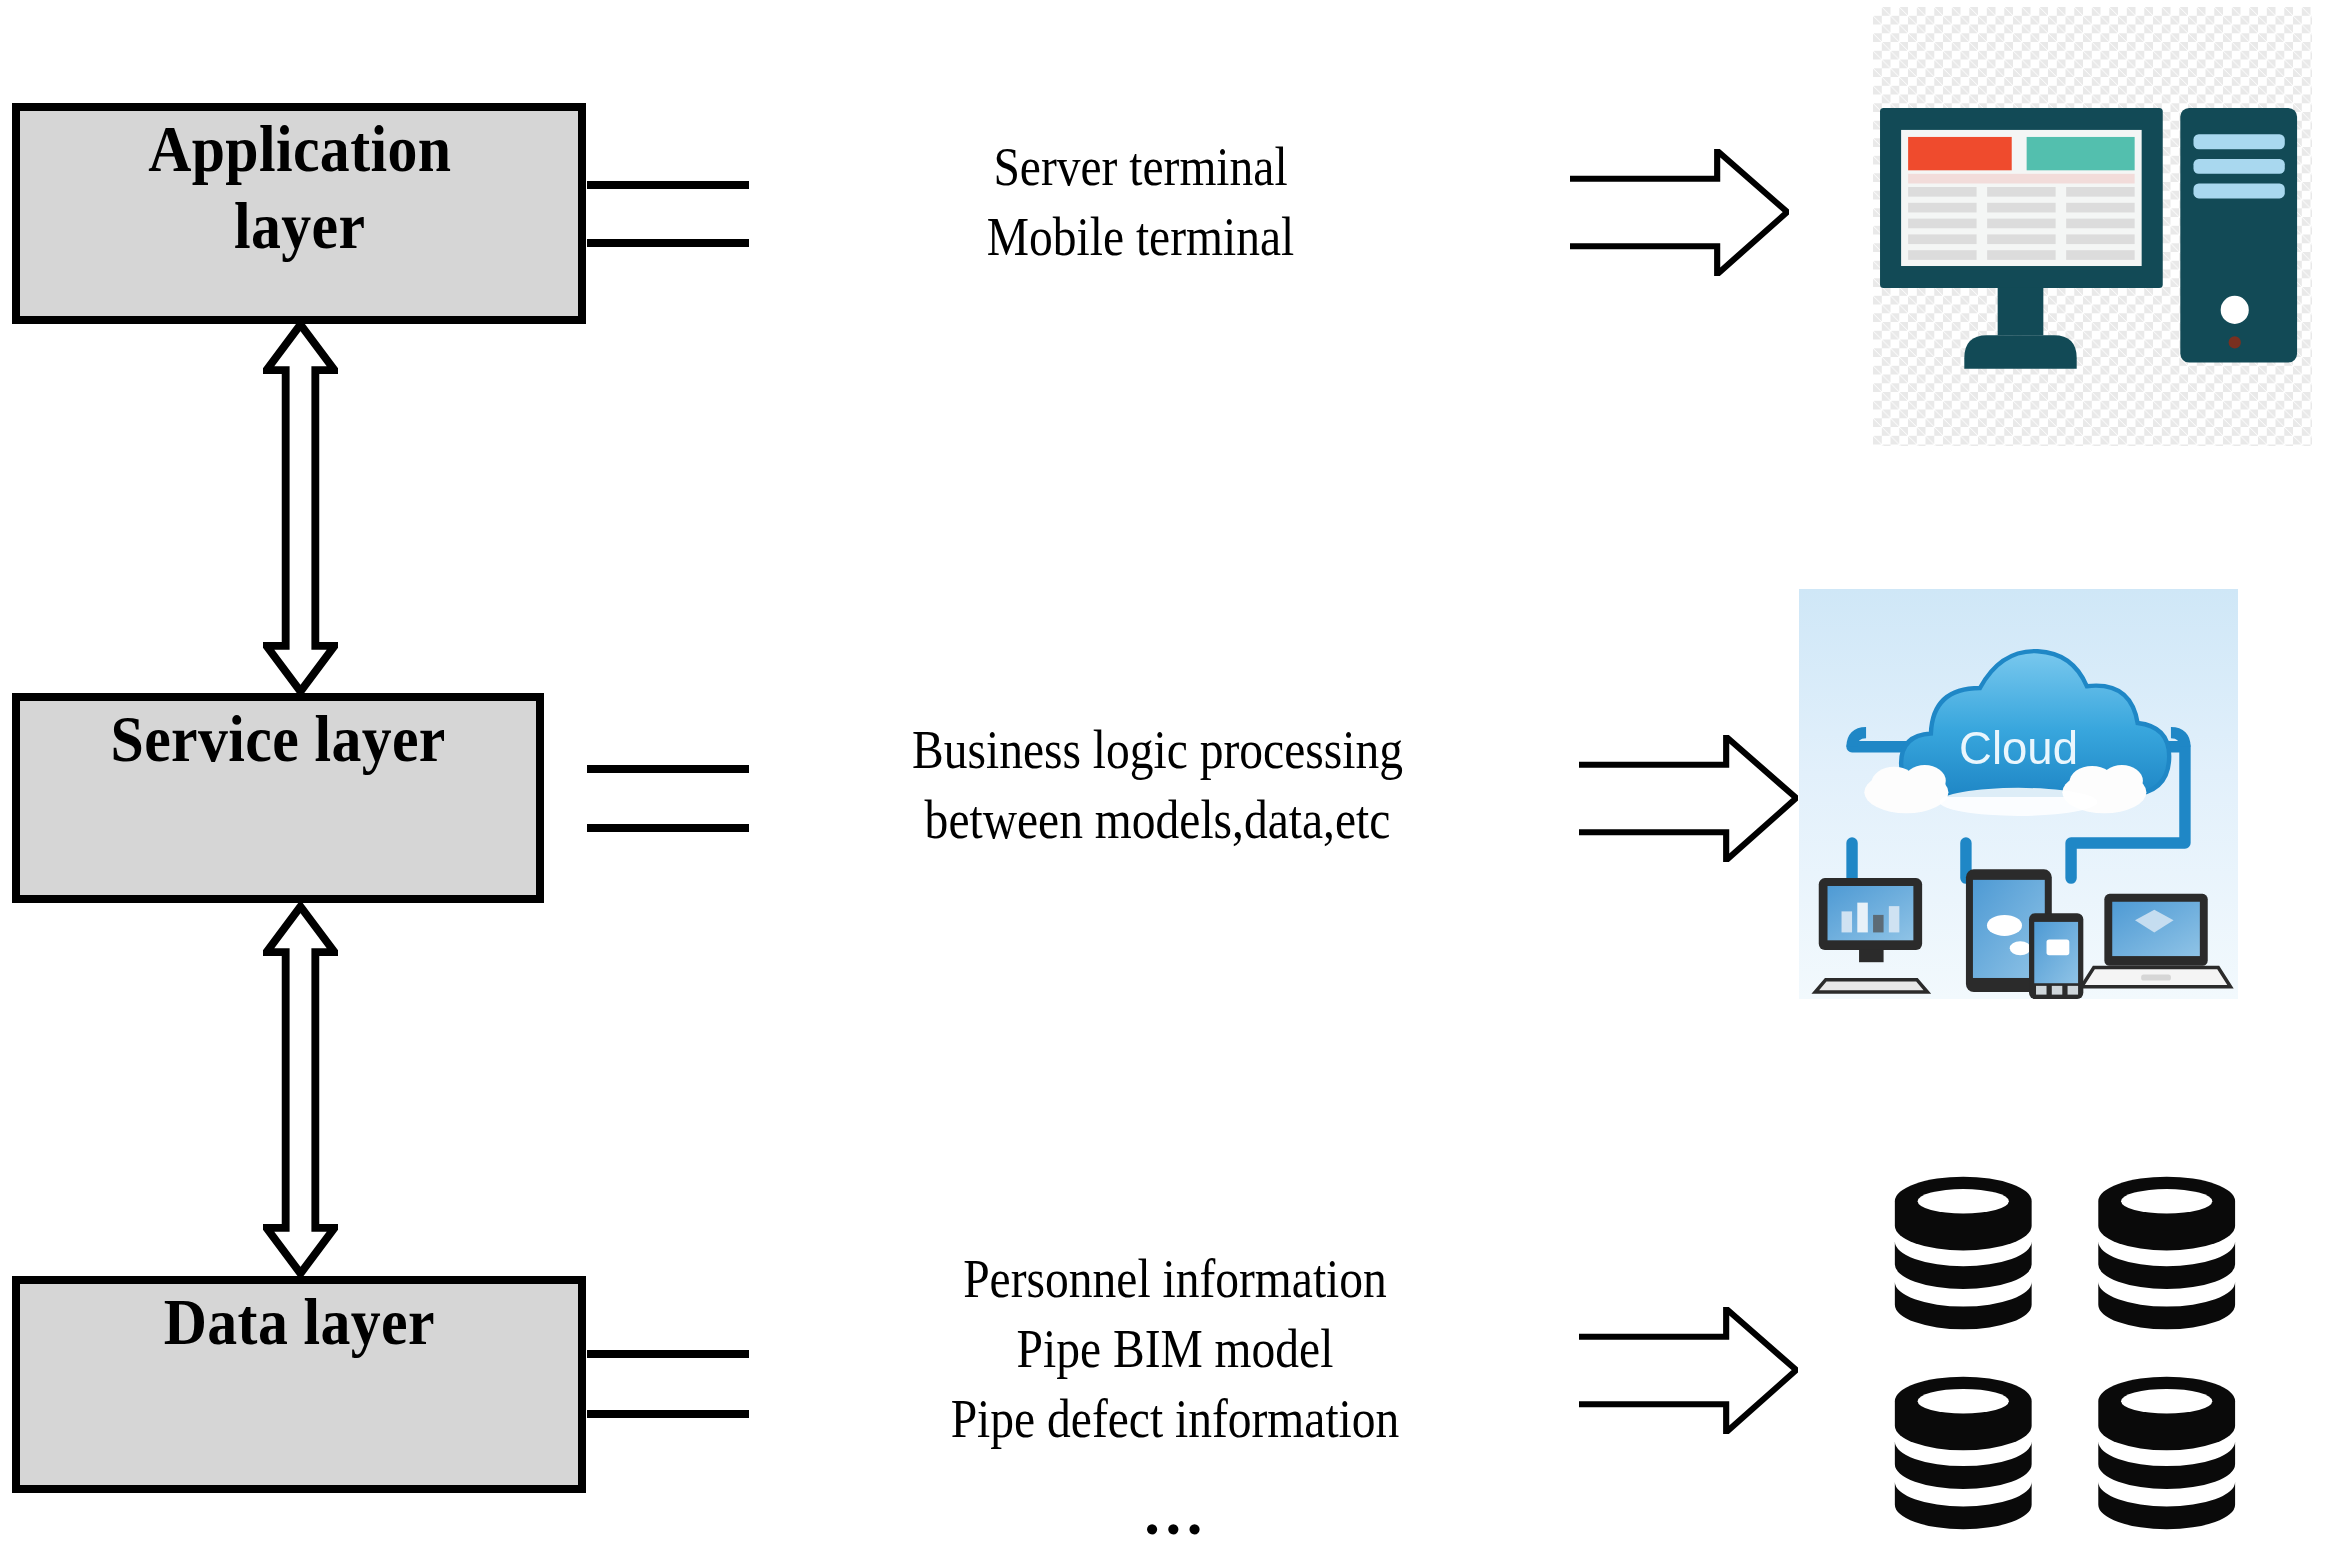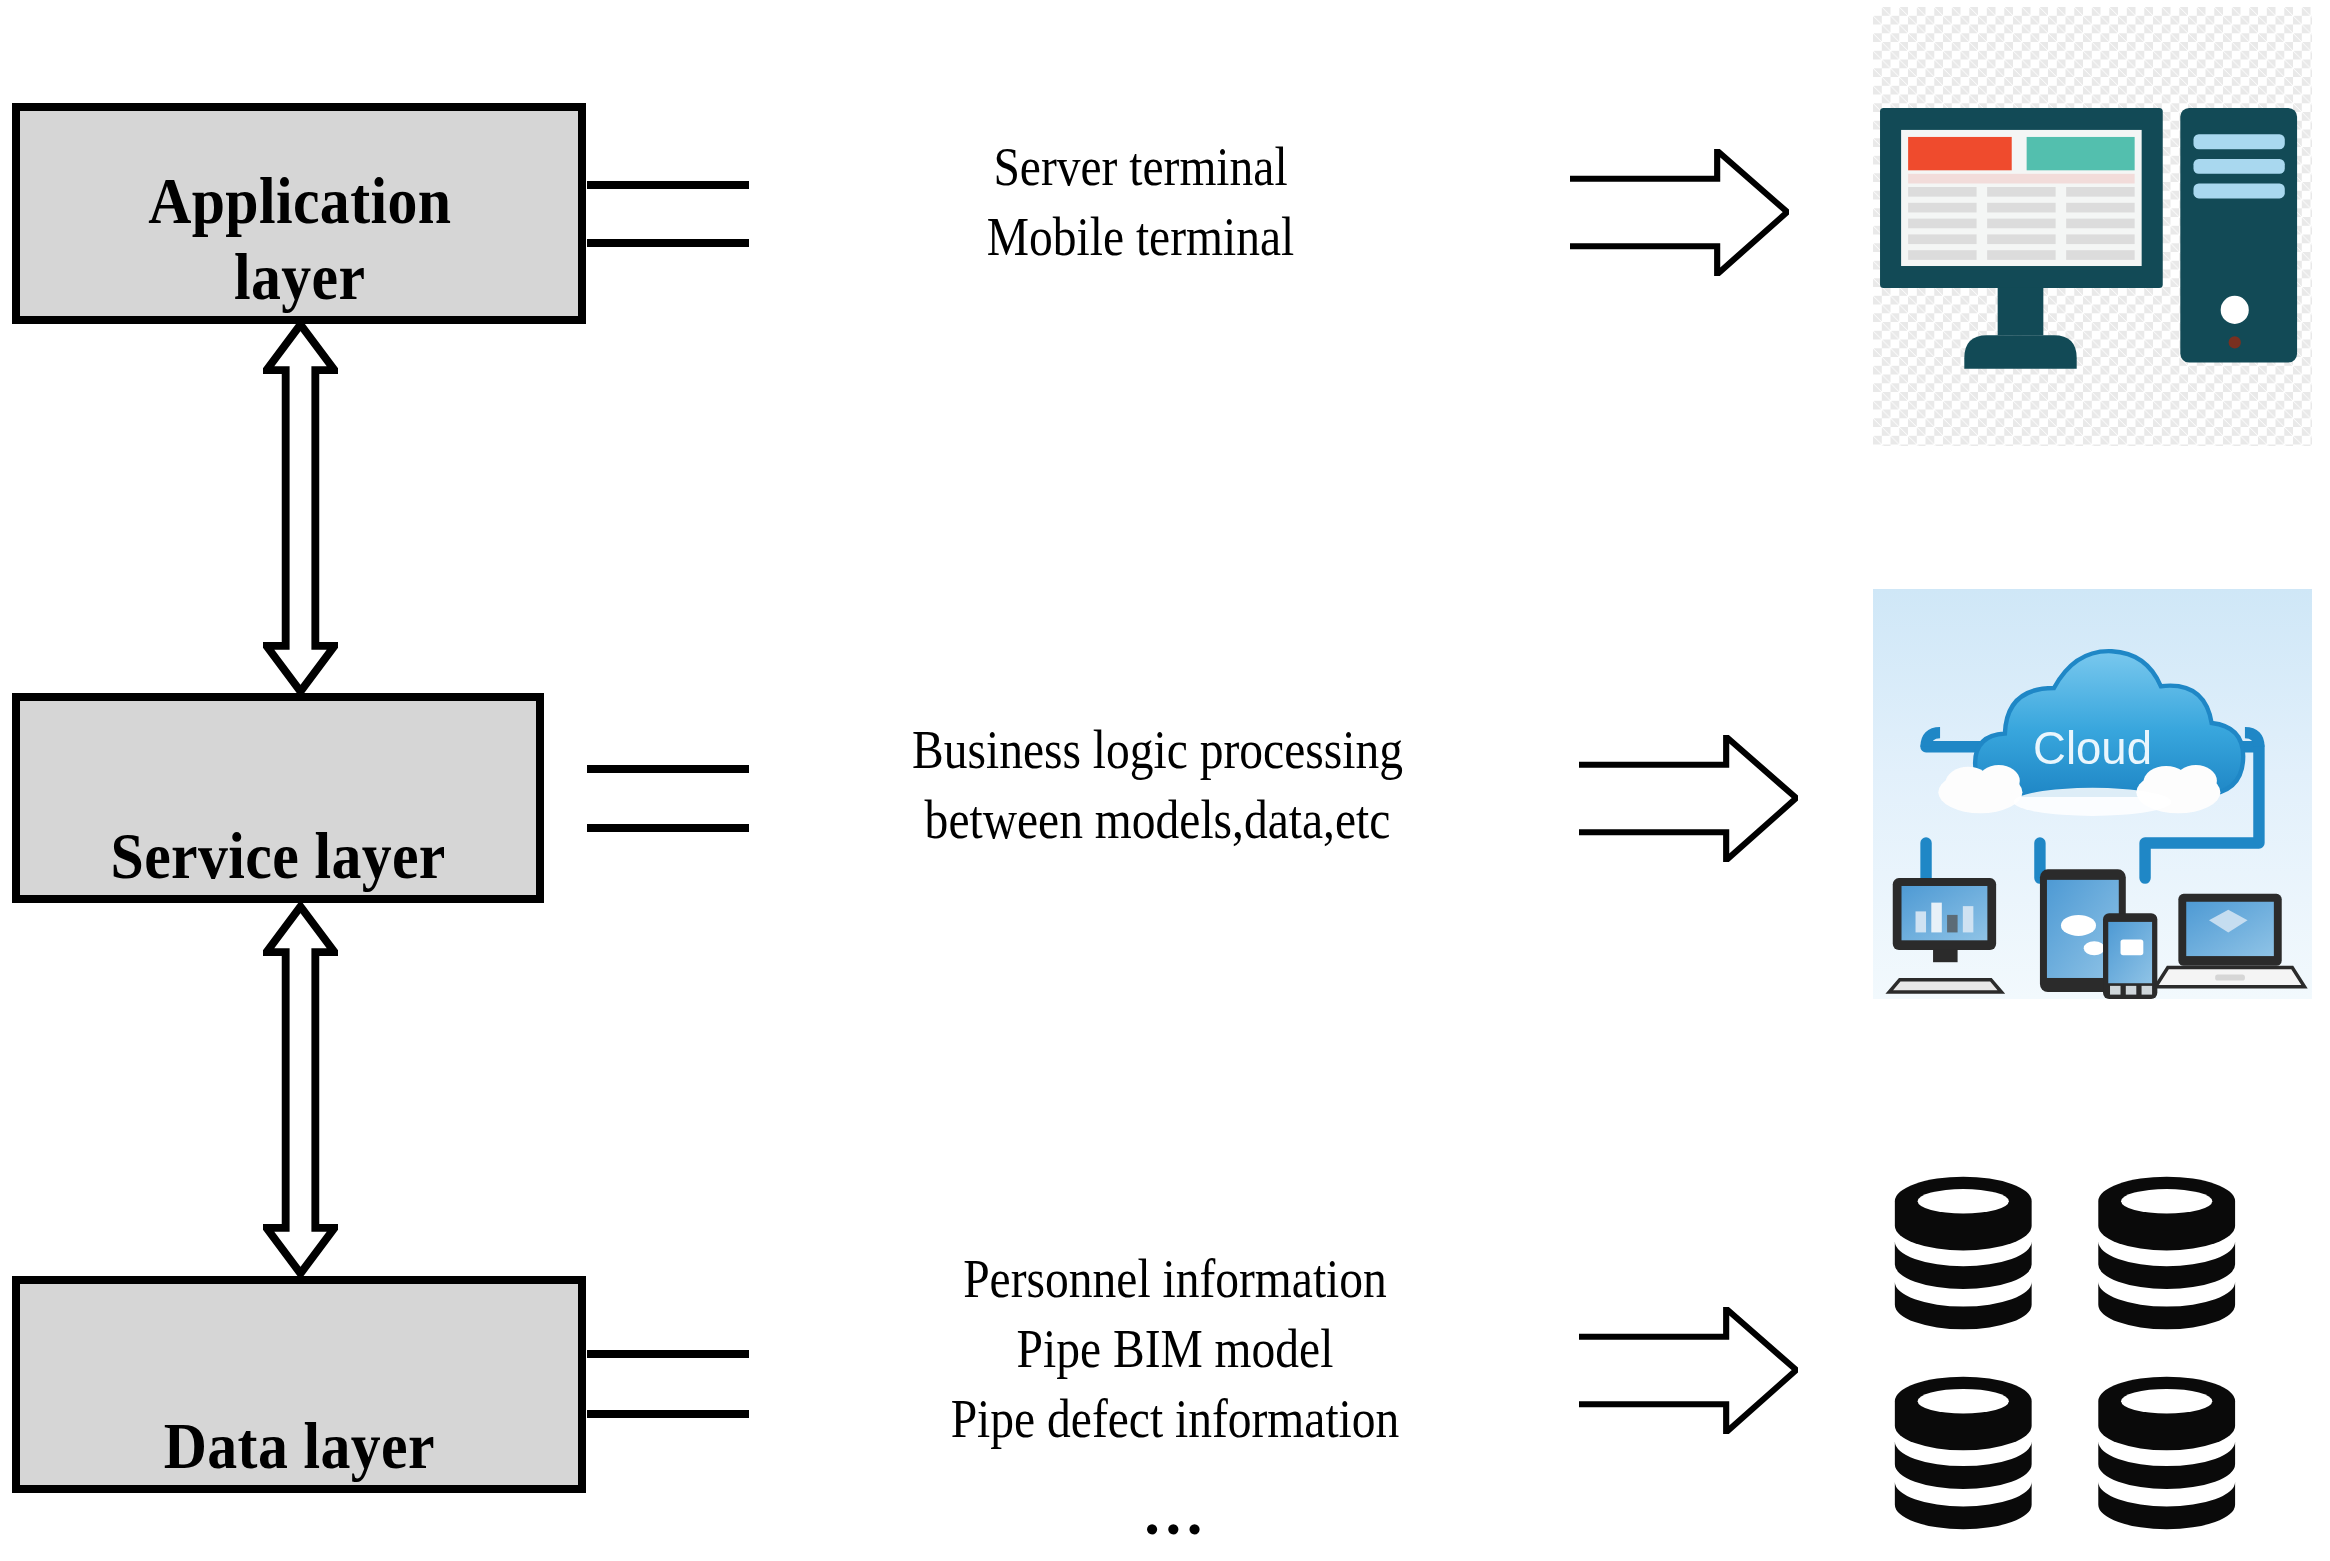--- a/index.html
+++ b/index.html
@@ -8,21 +8,21 @@
     font-family:"Liberation Serif","DejaVu Serif",serif;
   }
   .stage{position:absolute;left:0;top:0;width:2330px;height:1562px;}
 
   
   .layer-box{
     position:absolute;
     background:#d6d6d6;
     border:8px solid #000000;
     box-sizing:border-box;
-    display:flex;align-items:flex-end;justify-content:center;
+    display:flex;align-items:flex-start;justify-content:center;
     text-align:center;
   }
   .layer-box .lbl{
     font-weight:bold;
     font-size:65px;
     line-height:1.18;
     letter-spacing:0.4px;
     color:#000;
     transform:scaleX(0.92);
     white-space:pre-line;
@@ -159,21 +159,21 @@
 
   <div class="desc" style="left:754px;top:715px;width:807px;">Business logic processing
 between models,data,etc</div>
 
   <div class="block-arrow" style="left:1579px;top:735px;width:219px;height:127px;">
     <svg viewBox="0 0 250 145" preserveAspectRatio="none" aria-hidden="true">
       <path d="M2,34 L168,34 L168,2 L248,72 L168,143 L168,111 L2,111" fill="none" stroke="#000" stroke-width="7" stroke-linejoin="miter" stroke-linecap="square"></path>
     </svg>
   </div>
 
-  <div class="panel" id="panel-cloud" style="left:1873px;top:589px;width:439px;height:410px;">
+  <div class="panel" id="panel-cloud" style="left:1799px;top:589px;width:439px;height:410px;">
     <svg viewBox="0 0 500 468" aria-hidden="true">
       <defs>
         <linearGradient id="gcloud" x1="0" y1="0" x2="0" y2="1">
           <stop offset="0%" stop-color="#79c8ee"></stop>
           <stop offset="55%" stop-color="#38a6dd"></stop>
           <stop offset="100%" stop-color="#1f87c6"></stop>
         </linearGradient>
         <linearGradient id="gscreen" x1="0" y1="0" x2="1" y2="1">
           <stop offset="0%" stop-color="#4e9ad4"></stop>
           <stop offset="100%" stop-color="#8fc3e6"></stop>

